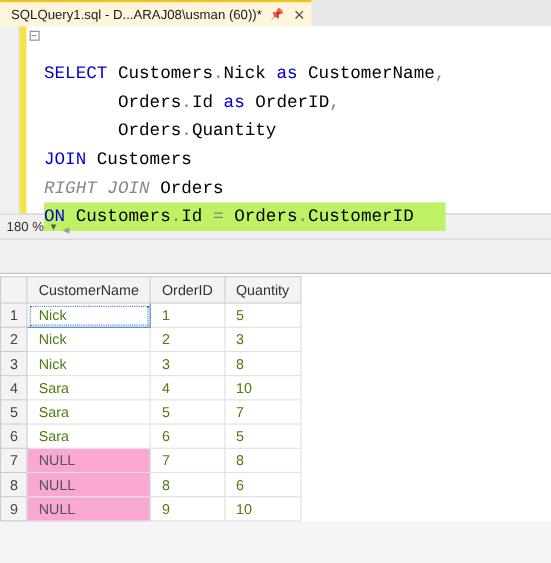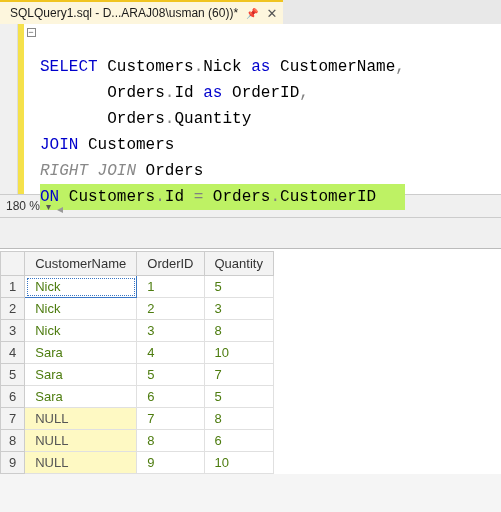--- a/index.html
+++ b/index.html
@@ -153,21 +153,21 @@
     }
     table.results td.rownum {
       background: #f3f3f3;
       border: 1px solid #ccc;
       color: #444;
       text-align: left;
       padding: 3px 8px;
       width: 22px;
     }
     table.results td.nullcell {
-      background: #fef9c3;
+      background: #f9a8d4;
       color: #555;
     }
     table.results td.selcell {
       border: 1px solid #3a76c4;
       outline: 1px dotted #3a76c4;
       outline-offset: -3px;
     }
   </style>
 </head>
 <body>

